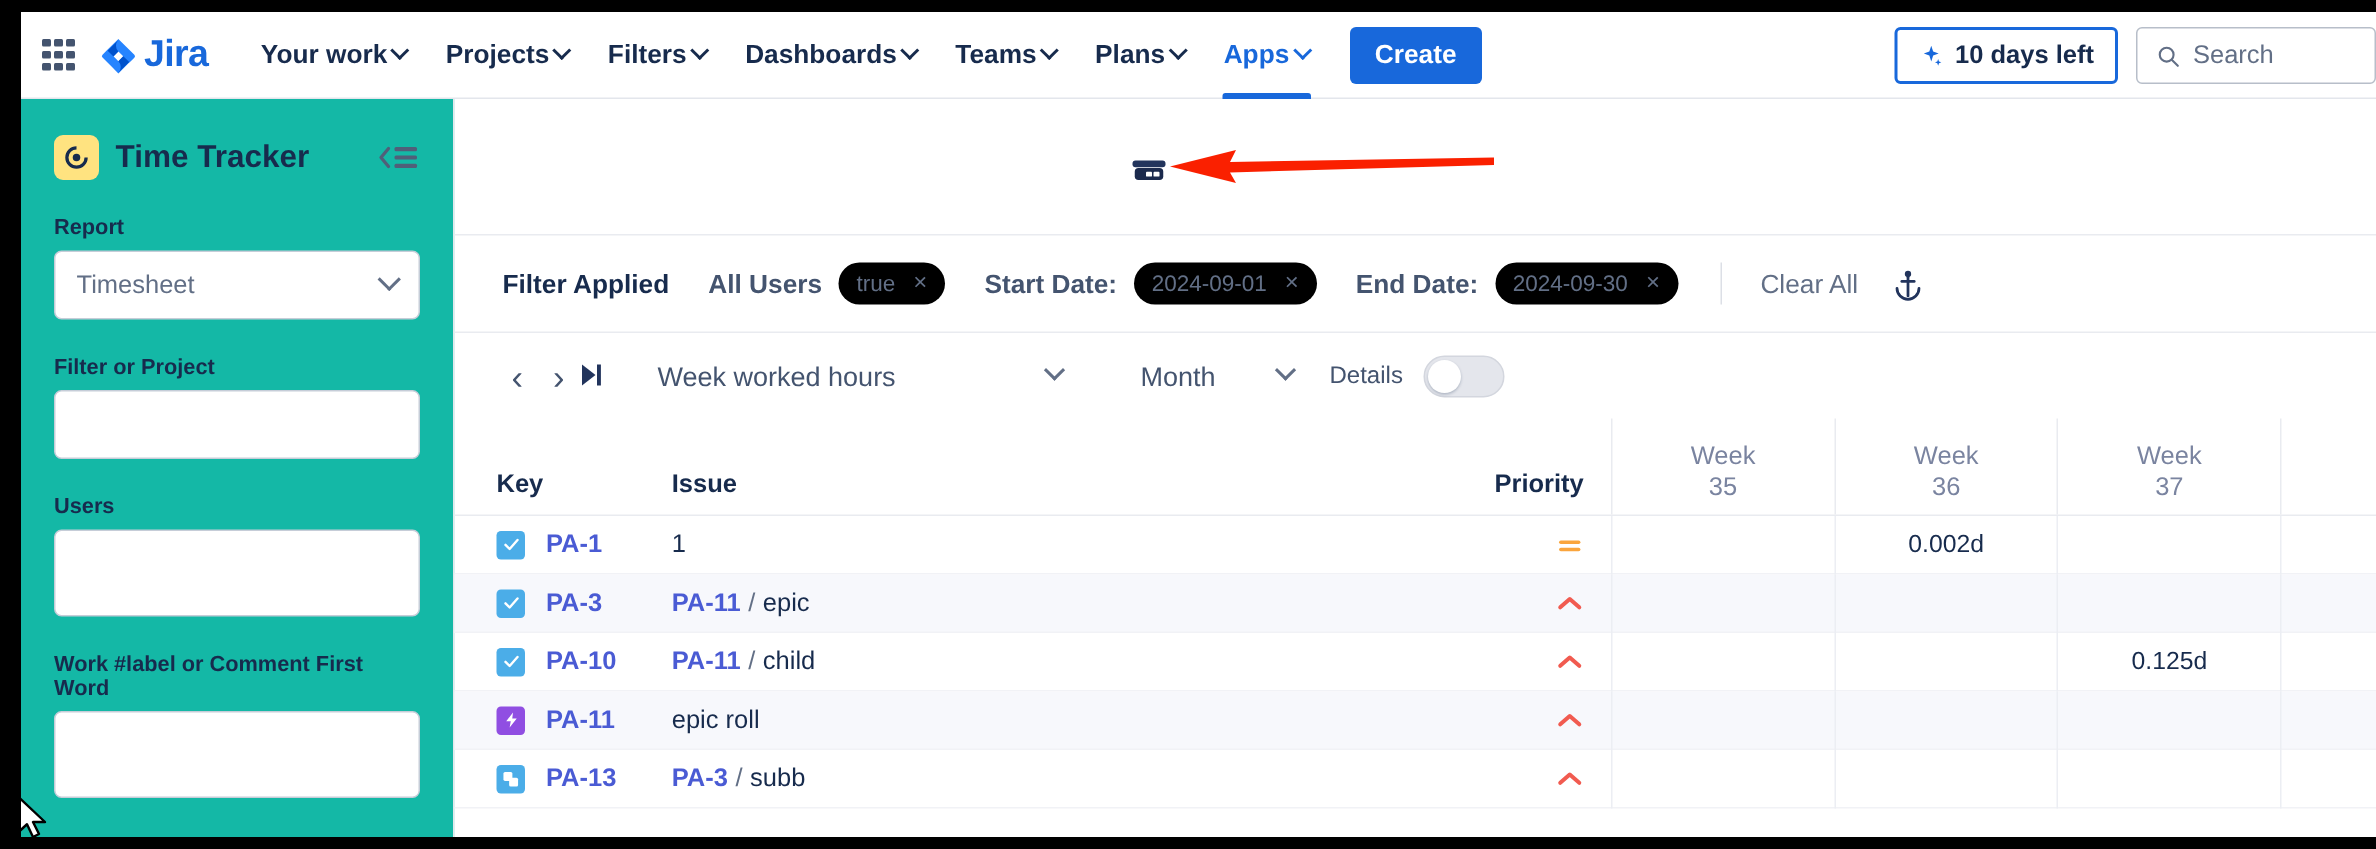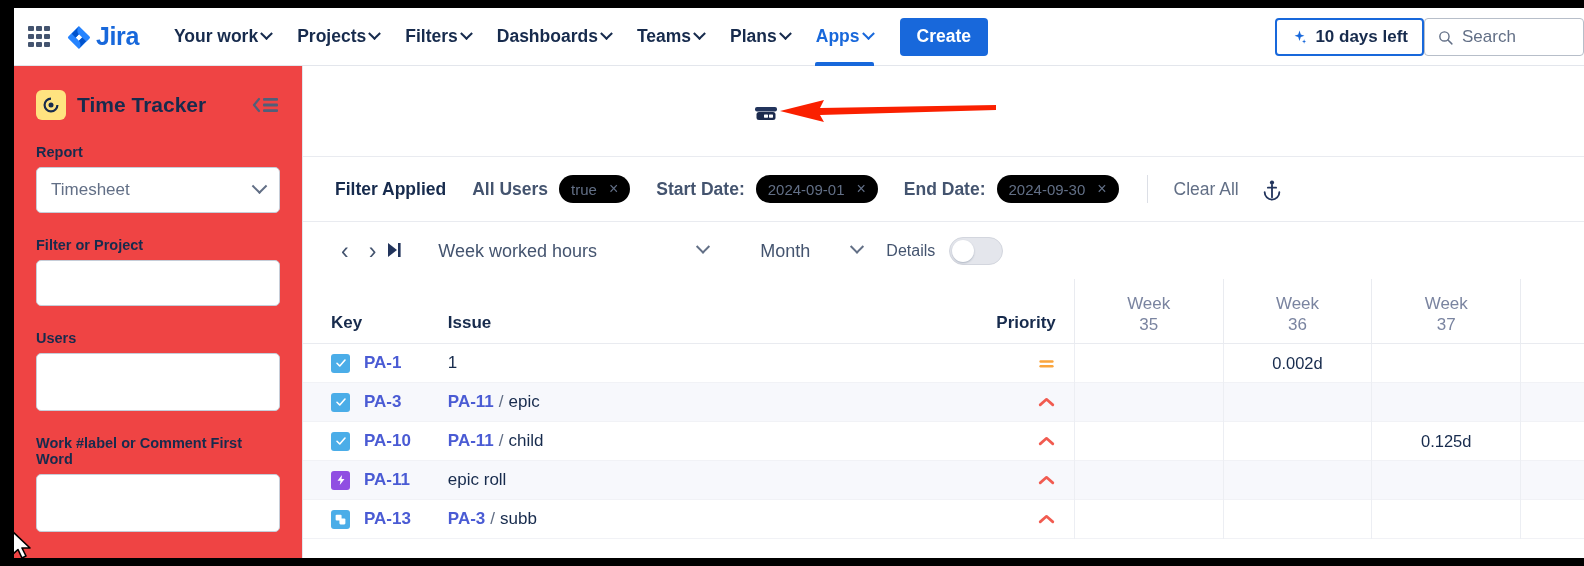--- a/index.html
+++ b/index.html
@@ -46,39 +46,39 @@
   }
   .chev { width: 9px; height: 9px; border-right: 2.2px solid currentColor;
     border-bottom: 2.2px solid currentColor; transform: rotate(45deg) translate(-2px,-2px); }
   .create-btn {
     margin-left: 14px; background: #1868db; color: #fff; border: none;
     border-radius: 4px; height: 38px; padding: 0 17px;
     font-size: 17.5px; font-weight: 700; cursor: pointer;
     font-family: "Liberation Sans", sans-serif;
   }
   .nav-right { position: absolute; right: 0; top: 0; height: 58px;
-    display: flex; align-items: center; padding-right: 0; }
+    display: flex; align-items: center; gap: 12px; padding-right: 0; }
   .days-left {
     display: flex; align-items: center; gap: 7px;
     border: 2px solid #1868db; border-radius: 4px; height: 38px;
     padding: 0 14px; color: #172b4d; font-size: 17px; font-weight: 700;
     cursor: pointer; background: #fff;
   }
   .search-box {
     display: flex; align-items: center; gap: 8px;
     border: 1.5px solid #b7bec9; border-radius: 4px; height: 38px;
     width: 160px; padding: 0 12px; color: #626f86; font-size: 17px;
     background: #fff; cursor: text;
   }
 
   
   #sidebar {
     position: absolute; left: 0; top: 58px;
     width: 289px; height: 492px;
-    background: #ef4444;
+    background: #14b8a6;
     border-right: 1px solid #e3e6ec;
     padding: 0 22px;
   }
   .tt-header { display: flex; align-items: center; margin-top: 24px; }
   .tt-logo {
     width: 30px; height: 30px; border-radius: 6px; background: #ffe380;
     display: flex; align-items: center; justify-content: center; flex: 0 0 auto;
   }
   .tt-title { font-size: 21px; font-weight: 700; color: #172b4d; margin-left: 11px; }
   .collapse-icon { margin-left: auto; cursor: pointer; display:flex; align-items:center; }

